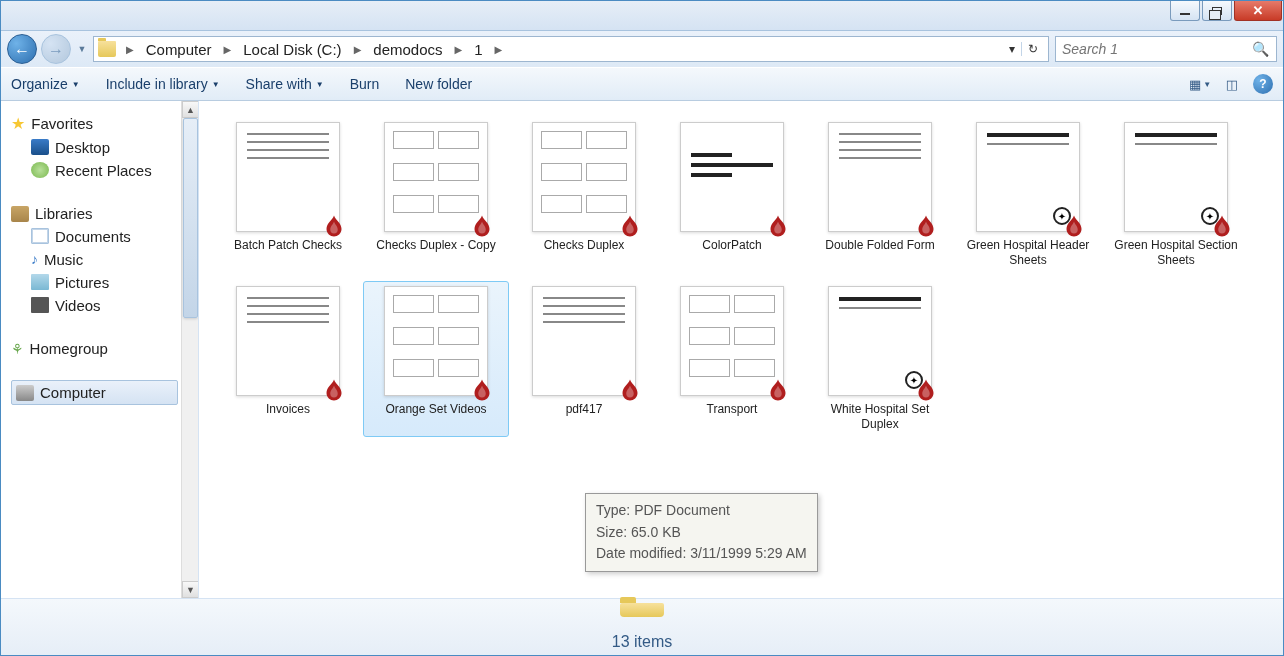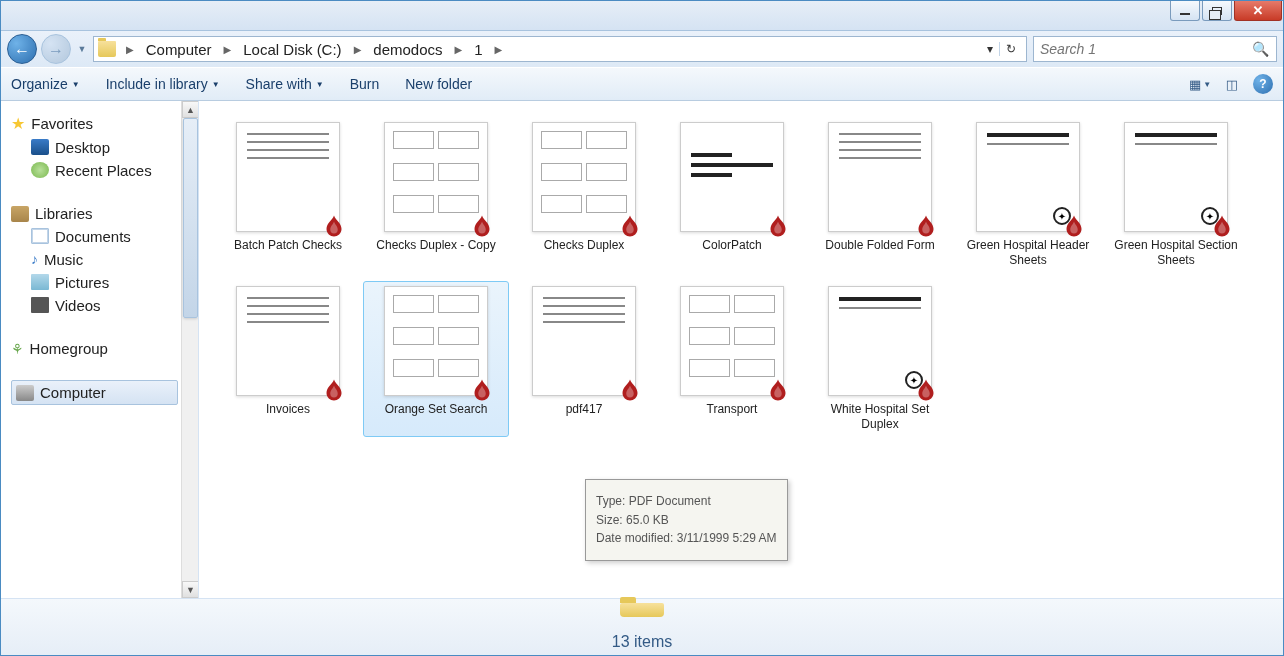--- a/index.html
+++ b/index.html
@@ -22,21 +22,21 @@
 .dd-small { width: 14px; height: 30px; display: flex; align-items: center; justify-content: center; color: #5a7a9a; font-size: 9px; }
 .addr-box { flex: 1; height: 26px; background: #fff; border: 1px solid #9db6d0; display: flex; align-items: center; padding: 0 4px; gap: 2px; }
 .crumbs { display: flex; align-items: center; gap: 2px; font-size: 15px; color: #222; }
 .crumb { padding: 2px 6px; }
 .crumb-sep { color: #666; font-size: 10px; padding: 0 4px; }
 .folder-icon-small { width: 18px; height: 16px; background: linear-gradient(#f7e19c, #e6c85a); border-radius: 1px 1px 2px 2px; position: relative; margin-right: 4px; }
 .folder-icon-small::before { content: ""; position: absolute; top: -3px; left: 0; width: 8px; height: 3px; background: #e6c85a; border-radius: 1px 1px 0 0; }
 .addr-tail { display: flex; align-items: center; margin-left: auto; }
 .addr-tail span { padding: 0 6px; font-size: 12px; color: #333; }
 .refresh-btn { border-left: 1px solid #c3d5e8; padding: 0 6px; color: #2d6fb0; font-size: 14px; }
-.search-box { width: 244px; height: 26px; background: #fff; border: 1px solid #9db6d0; display: flex; align-items: center; padding: 0 6px; margin-left: 2px; }
+.search-box { width: 222px; height: 26px; background: #fff; border: 1px solid #9db6d0; display: flex; align-items: center; padding: 0 6px; margin-left: 2px; }
 .search-box input { border: none; outline: none; flex: 1; font-size: 14px; font-style: italic; color: #777; }
 .search-icon { color: #2d6fb0; font-size: 14px; }
 
 
 .cmd-bar { height: 34px; background: linear-gradient(#f4f8fc, #e1ecf7); border-top: 1px solid #fff; border-bottom: 1px solid #b8cce0; display: flex; align-items: center; padding: 12px 10px; gap: 26px; font-size: 14px; color: #1a3f6b; }
 .cmd-item { display: flex; align-items: center; gap: 4px; }
 .cmd-item .dd { font-size: 8px; }
 .cmd-right { margin-left: auto; display: flex; align-items: center; gap: 10px; }
 .cmd-right-btn { width: 22px; height: 22px; display: flex; align-items: center; justify-content: center; font-size: 13px; color: #335a85; }
 .help-btn { width: 20px; height: 20px; border-radius: 50%; background: radial-gradient(circle at 30% 30%, #6fb2e8, #2d6fb0); color: #fff; font-size: 12px; font-weight: bold; display: flex; align-items: center; justify-content: center; }
@@ -70,21 +70,21 @@
 .file-pane { flex: 1; background: #fff; overflow: auto; padding: 16px 4px 16px 16px; position: relative; }
 .file-grid { display: flex; flex-wrap: wrap; gap: 8px 2px; align-content: flex-start; }
 .file-item { width: 146px; display: flex; flex-direction: column; align-items: center; padding: 4px; border: 1px solid transparent; border-radius: 3px; position: relative; }
 .file-item.selected { background: linear-gradient(#eaf4fc, #d6eafb); border: 1px solid #7ecaf5; }
 .thumb { width: 104px; height: 110px; background: #fff; border: 1px solid #ccc; box-shadow: 0 1px 3px rgba(0,0,0,0.15); position: relative; overflow: hidden; }
 .pdf-badge { position: absolute; right: -6px; bottom: -6px; width: 24px; height: 24px; }
 .pdf-badge svg { width: 24px; height: 24px; }
 .fname { font-size: 12px; color: #222; text-align: center; margin-top: 6px; line-height: 1.25; word-wrap: break-word; max-width: 140px; }
 
 
-.tooltip { position: absolute; left: 386px; top: 378px; background: #f5f5f0; border: 1px solid #999; padding: 12px 10px; font-size: 12px; color: #555; box-shadow: 2px 2px 5px rgba(0,0,0,0.2); z-index: 10; line-height: 1.55; }
+.tooltip { position: absolute; left: 386px; top: 392px; background: #f5f5f0; border: 1px solid #999; padding: 6px 10px; font-size: 14px; color: #555; box-shadow: 2px 2px 5px rgba(0,0,0,0.2); z-index: 10; line-height: 1.55; }
 
 
 .status-bar { height: 56px; background: linear-gradient(#f4f8fc, #e6eef7); display: flex; align-items: center; padding: 4px 16px; gap: 16px; flex-direction: column; }
 .folder-big { width: 44px; height: 38px; background: linear-gradient(#f7e19c, #e6c85a); border-radius: 2px 2px 4px 4px; position: relative; }
 .folder-big::before { content: ""; position: absolute; top: -6px; left: 0; width: 16px; height: 6px; background: #e6c85a; border-radius: 2px 2px 0 0; }
 .status-text { font-size: 16px; color: #335a85; }
 
 
 .thumb .bars { position: absolute; inset: 10px; display: flex; flex-direction: column; gap: 6px; }
 .thumb .bar { height: 4px; background: #222; }
@@ -372,21 +372,21 @@
                   <div class="cell"></div>
                   <div class="cell"></div>
                   <div class="cell"></div>
                 </div>
               </div>
               <div class="pdf-badge"><svg viewBox="0 0 32 32">
                   <path fill="#b01e1e" d="M16 2c-2 6-10 10-10 18 0 6 5 10 10 10s10-4 10-10c0-8-8-12-10-18z"></path>
                   <path fill="#fff" d="M16 10c-1 4-5 6-5 11 0 3 2 5 5 5s5-2 5-5c0-5-4-7-5-11z" opacity="0.3"></path>
                 </svg></div>
             </div>
-            <div class="fname">Orange Set Search</div>
+            <div class="fname">Orange Set Videos</div>
           </div>
           <div class="file-item">
             <div style="position: relative;">
               <div class="thumb">
                 <div class="bars">
                   <div class="bar thin"></div>
                   <div class="bar thin"></div>
                   <div class="bar thin"></div>
                   <div class="bar thin"></div>
                 </div>

